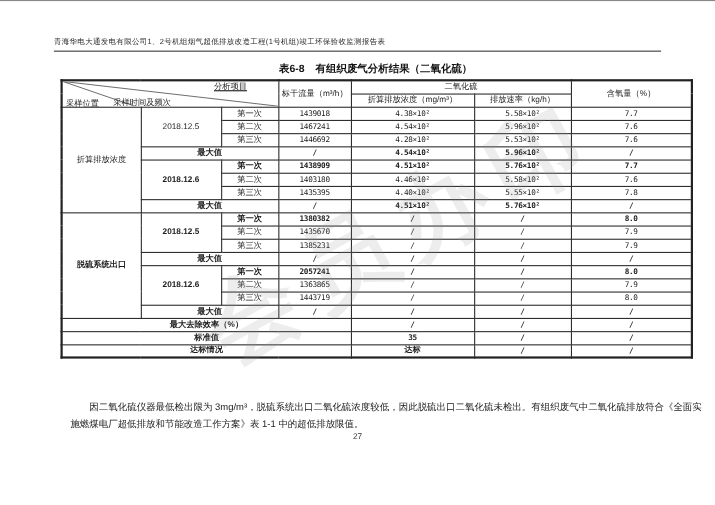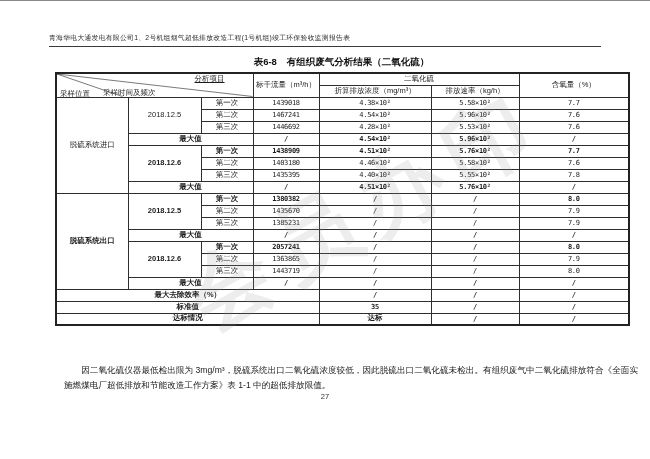--- a/index.html
+++ b/index.html
@@ -97,21 +97,21 @@
           <th rowspan="2">含氧量（%）</th>
         </tr>
         <tr>
           <th>折算排放浓度（mg/m³）</th>
           <th>排放速率（kg/h）</th>
         </tr>
       </thead>
       <tbody>
 
         <tr>
-          <td rowspan="8">脱硫系统进口</td>
+          <td rowspan="8">折算排放浓度</td>
           <td rowspan="3">2018.12.5</td>
           <td>第一次</td>
           <td class="num">1439018</td>
           <td class="num">4.38×10²</td>
           <td class="num">5.58×10²</td>
           <td class="num">7.7</td>
         </tr>
         <tr>
           <td>第二次</td>
           <td class="num">1467241</td>

